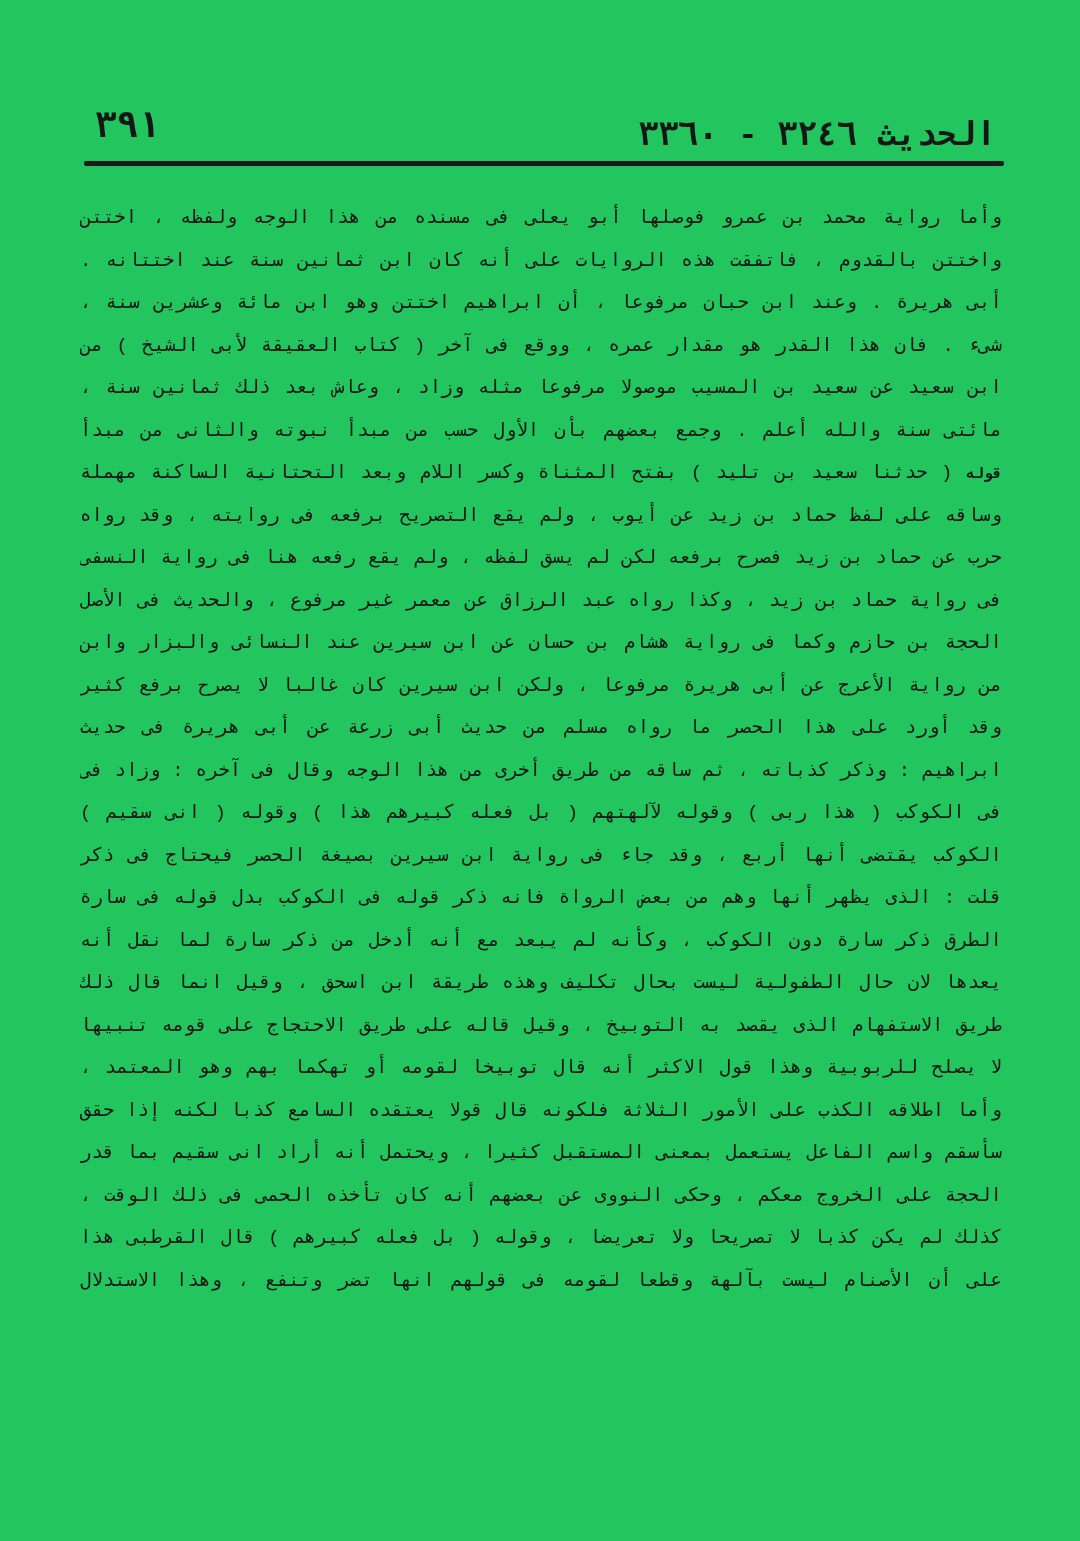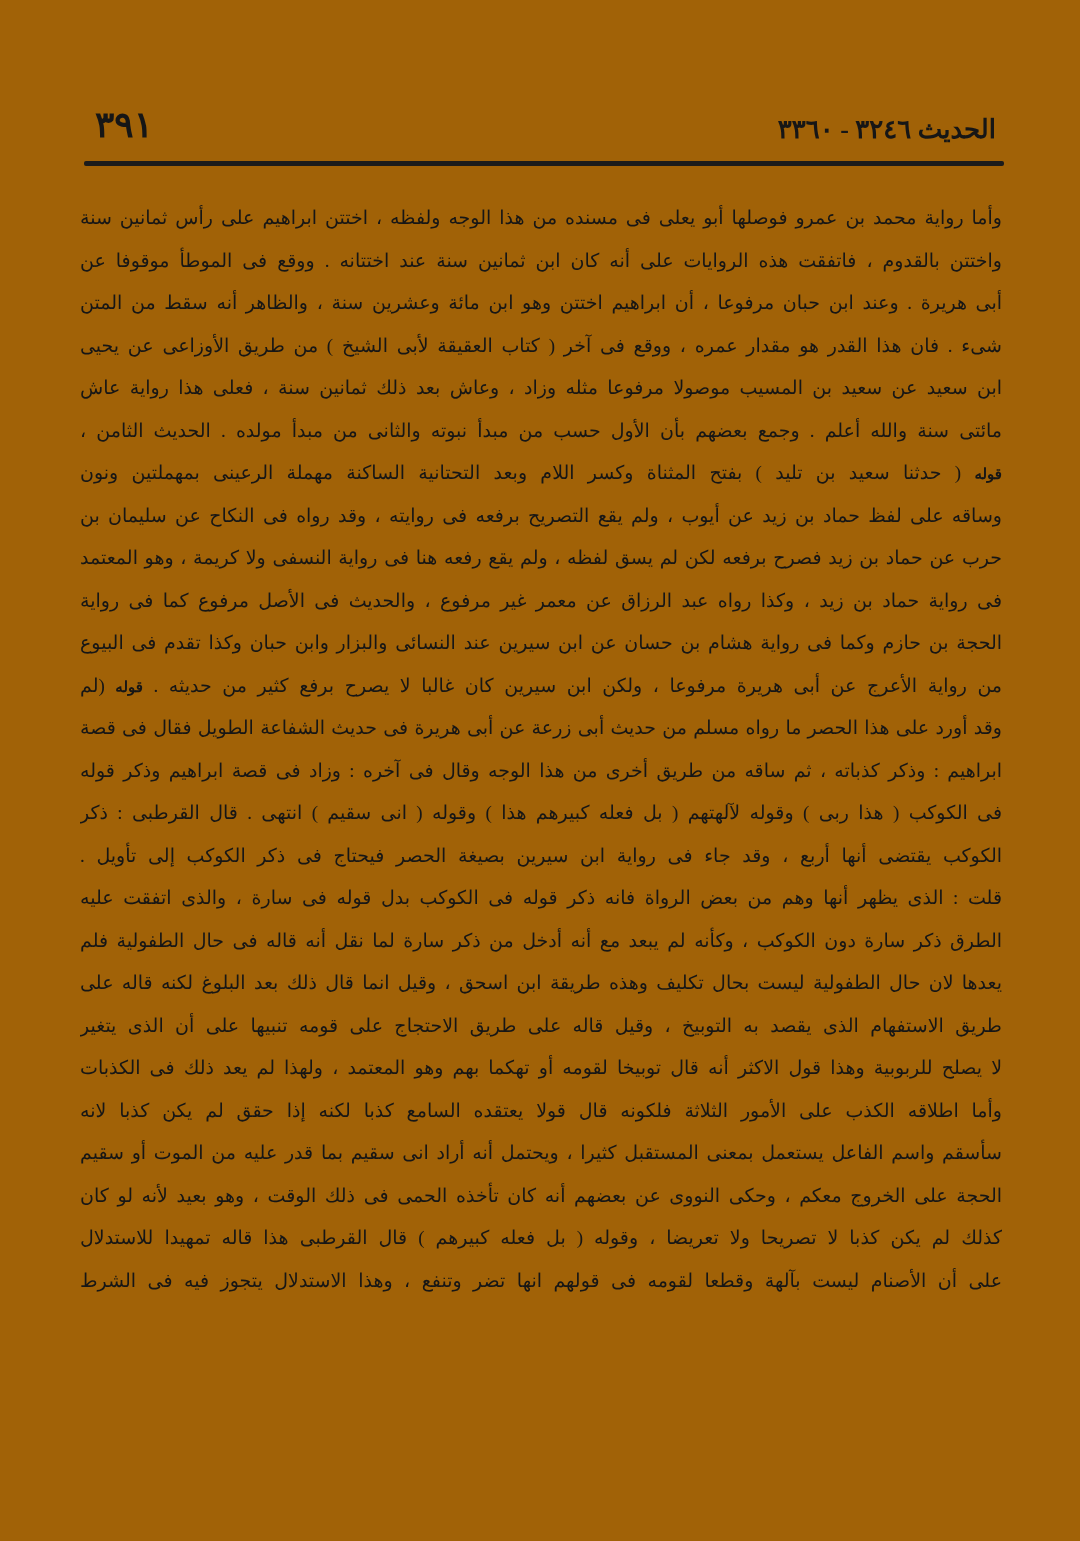--- a/index.html
+++ b/index.html
@@ -4,39 +4,39 @@
 <style>
   html, body {
     margin: 0;
     padding: 0;
     background: #fcfcf9;
   }
   .page {
     position: relative;
     width: 1080px;
     height: 1541px;
-    background: #a16207;
-    font-family: Liberation Serif, serif;
+    background: #22c55e;
+    font-family: Liberation Mono, monospace;
     color: #161616;
     overflow: hidden;
   }
   .page-number {
     position: absolute;
     top: 104px;
     left: 95px;
     font-size: 36px;
     font-weight: bold;
     direction: rtl;
     letter-spacing: 1px;
   }
   .hadith-range {
     position: absolute;
     top: 114px;
     right: 84px;
-    font-size: 26px;
+    font-size: 33px;
     font-weight: bold;
     direction: rtl;
     white-space: nowrap;
   }
   .header-rule {
     position: absolute;
     top: 161px;
     left: 84px;
     width: 920px;
     height: 5px;

